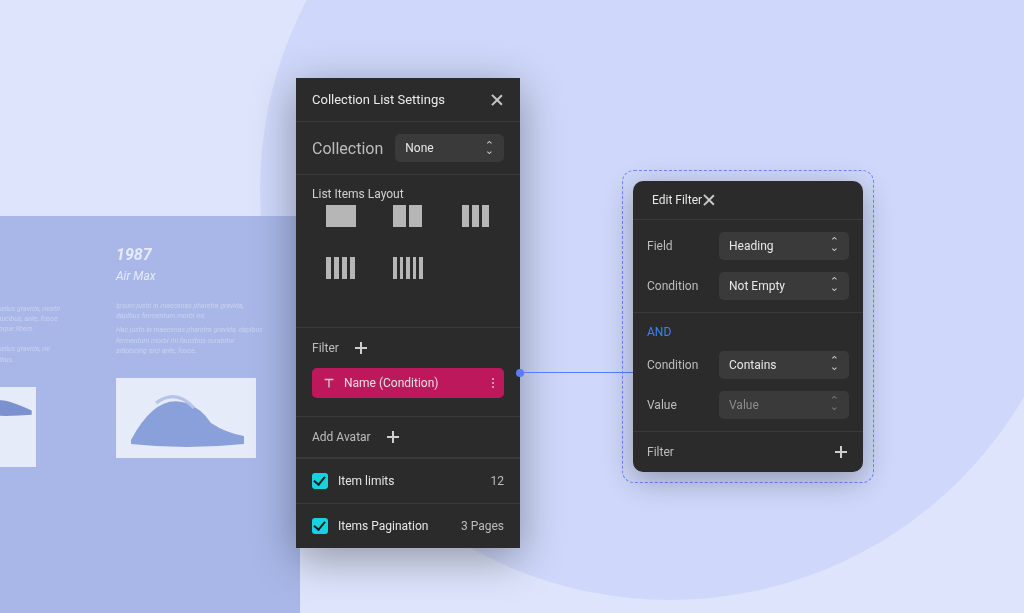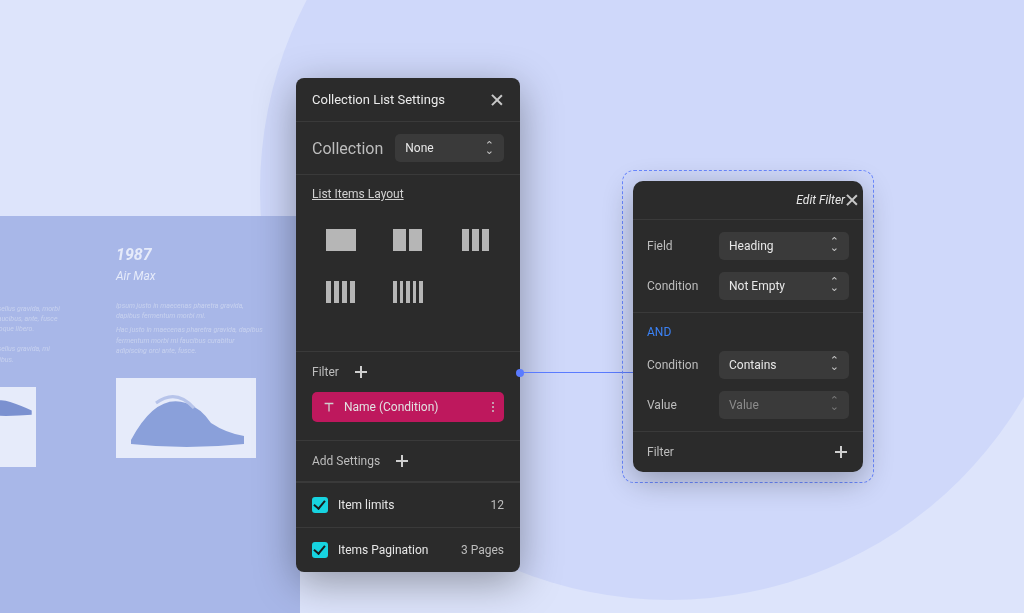--- a/index.html
+++ b/index.html
@@ -34,21 +34,21 @@
   .lp-blurb { font-size: 7px; color: #c8d2ef; line-height: 1.45; margin-bottom: 4px;}
   .lp-img { margin-top: 22px; width: 140px; height: 80px; background: #e6ebfa; position: relative; }
   .lp-shoe { position: absolute; inset: 0; }
 
   
   .settings-panel {
     position: absolute;
     left: 296px; top: 78px;
     width: 224px;
     background: #2b2b2b;
-    border-radius: 8px;
+    border-radius: 0;
     box-shadow: 0 10px 40px rgba(0,0,0,.35);
     color: #e8e8e8;
     font-size: 12px;
     overflow: hidden;
   }
   .panel-header {
     display: flex; align-items: center; justify-content: space-between;
     padding: 14px 16px;
     border-bottom: 1px solid #3a3a3a;
   }
@@ -65,21 +65,21 @@
 
   .row { display: flex; align-items: center; gap: 12px; }
   .row-label { color: #bdbdbd; font-size: 16px; min-width: 66px; }
   .select {
     flex: 1; background: #3a3a3a; border-radius: 5px; padding: 7px 10px;
     display: flex; align-items: center; justify-content: space-between;
     color: #e8e8e8; cursor: pointer;
     font-size: 12px;
   }
   .select .caret { font-size: 11px; color: #c8c8c8; line-height: 0.5;}
-  .section-title { color: #d0d0d0; font-size: 12px; margin-bottom: 24px; text-decoration: underline; }
+  .section-title { color: #d0d0d0; font-size: 12px; margin-bottom: 0; }
 
   .layouts { display: grid; grid-template-columns: repeat(3, 1fr); gap: 26px 26px; padding: 2px 8px 6px; margin-bottom: 28px;}
   .layout-cell { display:flex; align-items:center; justify-content:center; cursor:pointer; height: 26px;}
   .layout-block { background: #b6b6b6; }
   .l1 { width: 30px; height: 22px; }
   .l2 { display:flex; gap:3px; } .l2 div{ width:13px; height:22px; background:#b6b6b6;}
   .l3 { display:flex; gap:3px; } .l3 div{ width:7px; height:22px; background:#b6b6b6;}
   .l4 { display:flex; gap:3px; } .l4 div{ width:5px; height:22px; background:#b6b6b6;}
   .l5 { display:flex; gap:3px; } .l5 div{ width:3.5px; height:22px; background:#b6b6b6;}
 
@@ -120,21 +120,21 @@
   }
   .edit-panel {
     width: 100%;
     background: #2b2b2b;
     border-radius: 10px;
     color: #e8e8e8;
     font-size: 12px;
     overflow: hidden;
     box-shadow: 0 8px 30px rgba(0,0,0,.3);
   }
-  .ep-header { display:flex; align-items:center; justify-content:flex-end; padding: 12px 4px; border-bottom: 1px solid #3a3a3a; font-style: italic;}
+  .ep-header { display:flex; align-items:center; justify-content:flex-start; padding: 12px 19px; border-bottom: 1px solid #3a3a3a;}
   .ep-section { padding: 12px 14px; border-bottom: 1px solid #3a3a3a; display:flex; flex-direction:column; gap: 12px;}
   .ep-row { display:flex; align-items:center; gap: 10px; }
   .ep-label { color:#bdbdbd; width: 62px; font-size:12px;}
   .ep-select { flex:1; background:#3a3a3a; border-radius:5px; padding:7px 10px; display:flex; justify-content:space-between; cursor:pointer; font-size:12px;}
   .ep-select.muted { color:#8c8c8c; }
   .ep-and { color:#3b82f6; font-size:12px; }
   .ep-foot { display:flex; align-items:center; justify-content:space-between; padding: 12px 14px;}
 
   .connector {
     position:absolute;
@@ -249,21 +249,21 @@
       <div class="kebab">
           <span></span>
           <span></span>
           <span></span>
         </div>
     </div>
   </div>
 
   <div class="section">
     <div class="sort-row">
-      <span>Add Settings</span>
+      <span>Add Avatar</span>
       <div class="plus-btn"></div>
     </div>
   </div>
 
   <div class="check-row">
     <div class="checkbox"></div>
     <span class="check-label">Item limits</span>
     <span class="check-val">12</span>
   </div>
 

